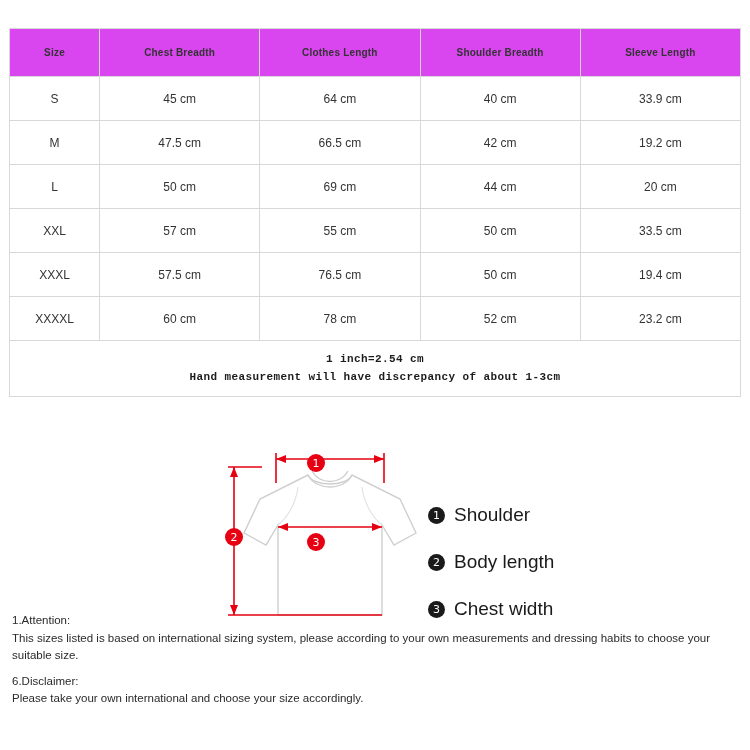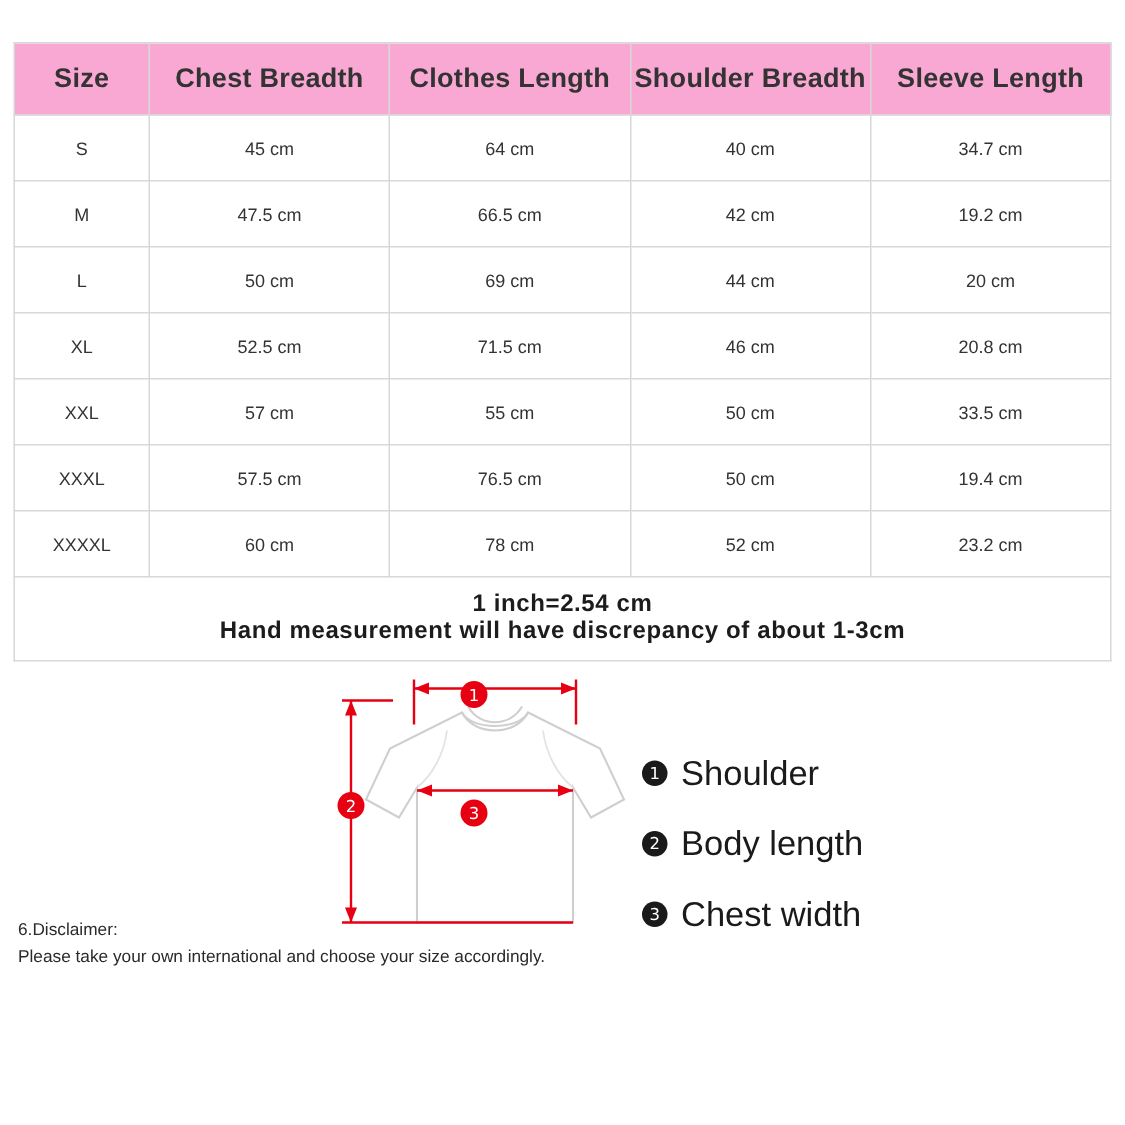--- a/index.html
+++ b/index.html
@@ -29,40 +29,40 @@
     border-collapse: collapse;
     table-layout: fixed;
   }
   .size-table th,
   .size-table td {
     border: 1px solid #d8d8d8;
     text-align: center;
     color: #333333;
   }
   .size-table th {
-    background: #f9a8d4;
-    font-size: 18px;
+    background: #d946ef;
+    font-size: 10px;
     font-weight: bold;
     height: 45px;
     letter-spacing: .2px;
   }
   .size-table td {
     font-size: 12px;
     height: 41px;
     font-weight: normal;
   }
   .col-size { width: 87px; }
   .note-cell {
     height: 58px;
     padding: 6px 4px 8px 4px;
     vertical-align: middle;
   }
   .note-line {
-    font-family: Liberation Sans, sans-serif;
-    font-size: 16px;
+    font-family: Liberation Mono, monospace;
+    font-size: 11px;
     color: #1c1c1c;
     line-height: 18px;
     letter-spacing: .4px;
     font-weight: bold;
   }
 
   
   .diagram {
     position: absolute;
     left: 200px;
@@ -92,21 +92,21 @@
     background: #1a1a1a;
     color: #ffffff;
     font-size: 11px;
     line-height: 17px;
     text-align: center;
     margin-right: 9px;
     flex: 0 0 auto;
     font-family: "DejaVu Sans", sans-serif;
   }
   .legend-label {
-    font-size: 23px;
+    font-size: 19px;
     color: #1a1a1a;
   }
 
   
   .notes {
     position: absolute;
     left: 12px;
     top: 612px;
     width: 726px;
     font-size: 11.5px;
@@ -133,42 +133,35 @@
         <th>Shoulder Breadth</th>
         <th>Sleeve Length</th>
       </tr>
     </thead>
     <tbody>
       <tr>
         <td>S</td>
         <td>45 cm</td>
         <td>64 cm</td>
         <td>40 cm</td>
-        <td>34.7 cm</td>
+        <td>33.9 cm</td>
       </tr>
       <tr>
         <td>M</td>
         <td>47.5 cm</td>
         <td>66.5 cm</td>
         <td>42 cm</td>
         <td>19.2 cm</td>
       </tr>
       <tr>
         <td>L</td>
         <td>50 cm</td>
         <td>69 cm</td>
         <td>44 cm</td>
         <td>20 cm</td>
-      </tr>
-      <tr>
-        <td>XL</td>
-        <td>52.5 cm</td>
-        <td>71.5 cm</td>
-        <td>46 cm</td>
-        <td>20.8 cm</td>
       </tr>
       <tr>
         <td>XXL</td>
         <td>57 cm</td>
         <td>55 cm</td>
         <td>50 cm</td>
         <td>33.5 cm</td>
       </tr>
       <tr>
         <td>XXXL</td>
@@ -253,19 +246,21 @@
       <span class="legend-num">2</span>
       <span class="legend-label">Body length</span>
     </div>
     <div class="legend-row">
       <span class="legend-num">3</span>
       <span class="legend-label">Chest width</span>
     </div>
   </div>
 
   <div class="notes">
+    <div class="note-heading">1.Attention:</div>
+    <div class="note-body">This sizes listed is based on international sizing system, please according to your own measurements and dressing habits to choose your suitable size.</div>
 
     <div class="note-heading">6.Disclaimer:</div>
     <div class="note-body">Please take your own international and choose your size accordingly.</div>
 
   </div>
 
 </div>
 
 </body></html>

